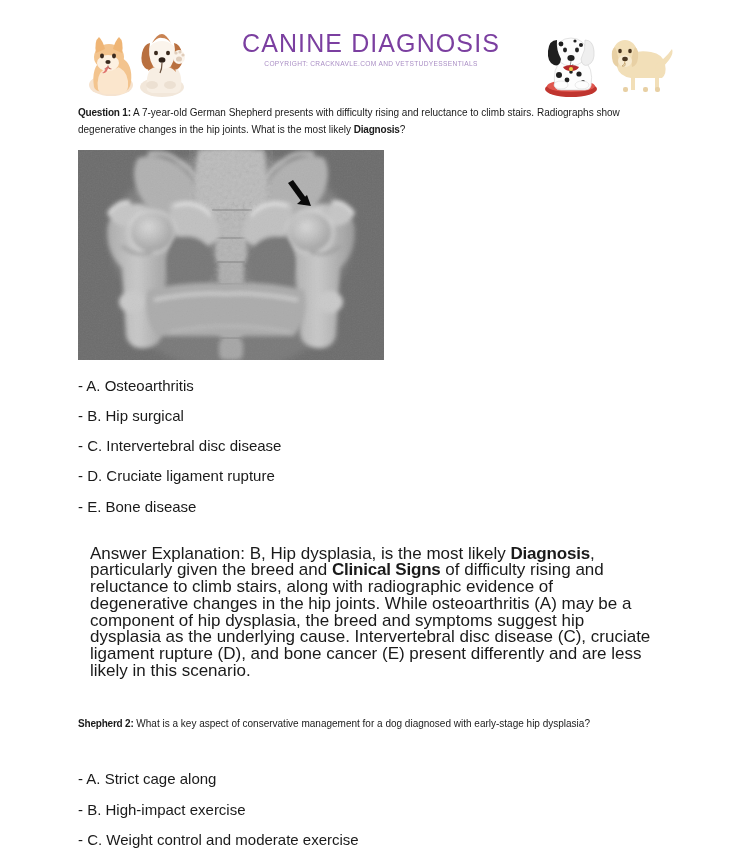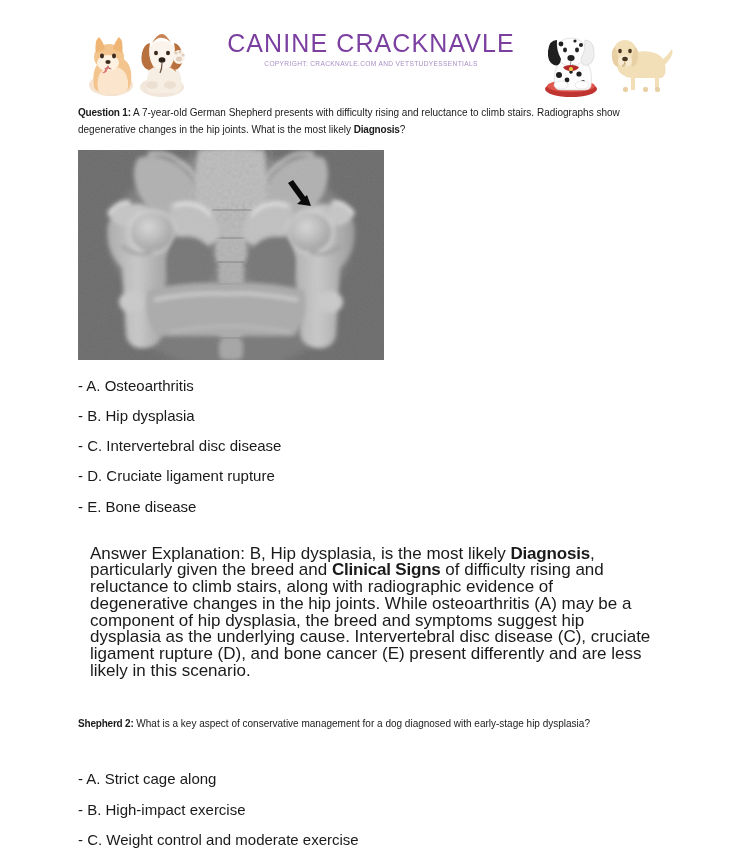--- a/index.html
+++ b/index.html
@@ -157,21 +157,21 @@
           <circle cx="96" cy="25" r="1.6" fill="#e0cdbb"></circle>
           <circle cx="99" cy="28" r="1.6" fill="#e0cdbb"></circle>
           <ellipse cx="95" cy="32" rx="3" ry="2.6" fill="#e0cdbb"></ellipse>
           <ellipse cx="68" cy="58" rx="6" ry="4" fill="#ece0d2"></ellipse>
           <ellipse cx="86" cy="58" rx="6" ry="4" fill="#ece0d2"></ellipse>
         </g>
       </svg>
     </div>
 
     <div class="header-title-block">
-      <div class="site-title">CANINE CRACKNAVLE</div>
+      <div class="site-title">CANINE DIAGNOSIS</div>
       <div class="site-copyright">COPYRIGHT: CRACKNAVLE.COM AND VETSTUDYESSENTIALS</div>
     </div>
 
     <div class="dogs-right">
       <svg width="145" height="72" viewBox="0 0 145 72" xmlns="http://www.w3.org/2000/svg">
 
         <g>
           <ellipse cx="34" cy="62" rx="26" ry="8" fill="#c0352f"></ellipse>
           <ellipse cx="34" cy="59" rx="24" ry="6" fill="#e0574f"></ellipse>
           <path d="M18 60 q-3 -20 7 -26 q11 -7 21 -1 q11 7 8 26 q-1 4 -6 4 l-24 0 q-5 0 -6 -3z" fill="#fdfdfd" stroke="#d8d8d8" stroke-width="0.7"></path>
@@ -337,21 +337,21 @@
 
         <g>
           <path d="M215 30 L231 52 L226 55 L210 33 Z" fill="#0a0a0a"></path>
           <path d="M233 56 L219 54 L229 45 Z" fill="#0a0a0a"></path>
         </g>
       </svg>
     </div>
 
     <div class="opt-list" style="margin-top:18px;">
       <p class="option">- A. Osteoarthritis</p>
-      <p class="option">- B. Hip dysplasia</p>
+      <p class="option">- B. Hip surgical</p>
       <p class="option">- C. Intervertebral disc disease</p>
       <p class="option">- D. Cruciate ligament rupture</p>
       <p class="option">- E. Bone disease</p>
     </div>
 
     <p class="explain" style="margin-top:31px;"><span>Answer Explanation: B, Hip dysplasia, is the most likely </span><span class="b">Diagnosis</span><span>, particularly given the breed and </span><span class="b">Clinical Signs</span><span> of difficulty rising and reluctance to climb stairs, along with radiographic evidence of degenerative changes in the hip joints. While osteoarthritis (A) may be a component of hip dysplasia, the breed and symptoms suggest hip dysplasia as the underlying cause. Intervertebral disc disease (C), cruciate ligament rupture (D), and bone cancer (E) present differently and are less likely in this scenario.</span></p>
 
     <p class="q-para" style="margin-top:37px;"><span class="b">Shepherd 2:</span><span> What is a key aspect of conservative management for a dog diagnosed with early-stage hip dysplasia?</span></p>
 
     <div class="opt-list" style="margin-top:38px;">

